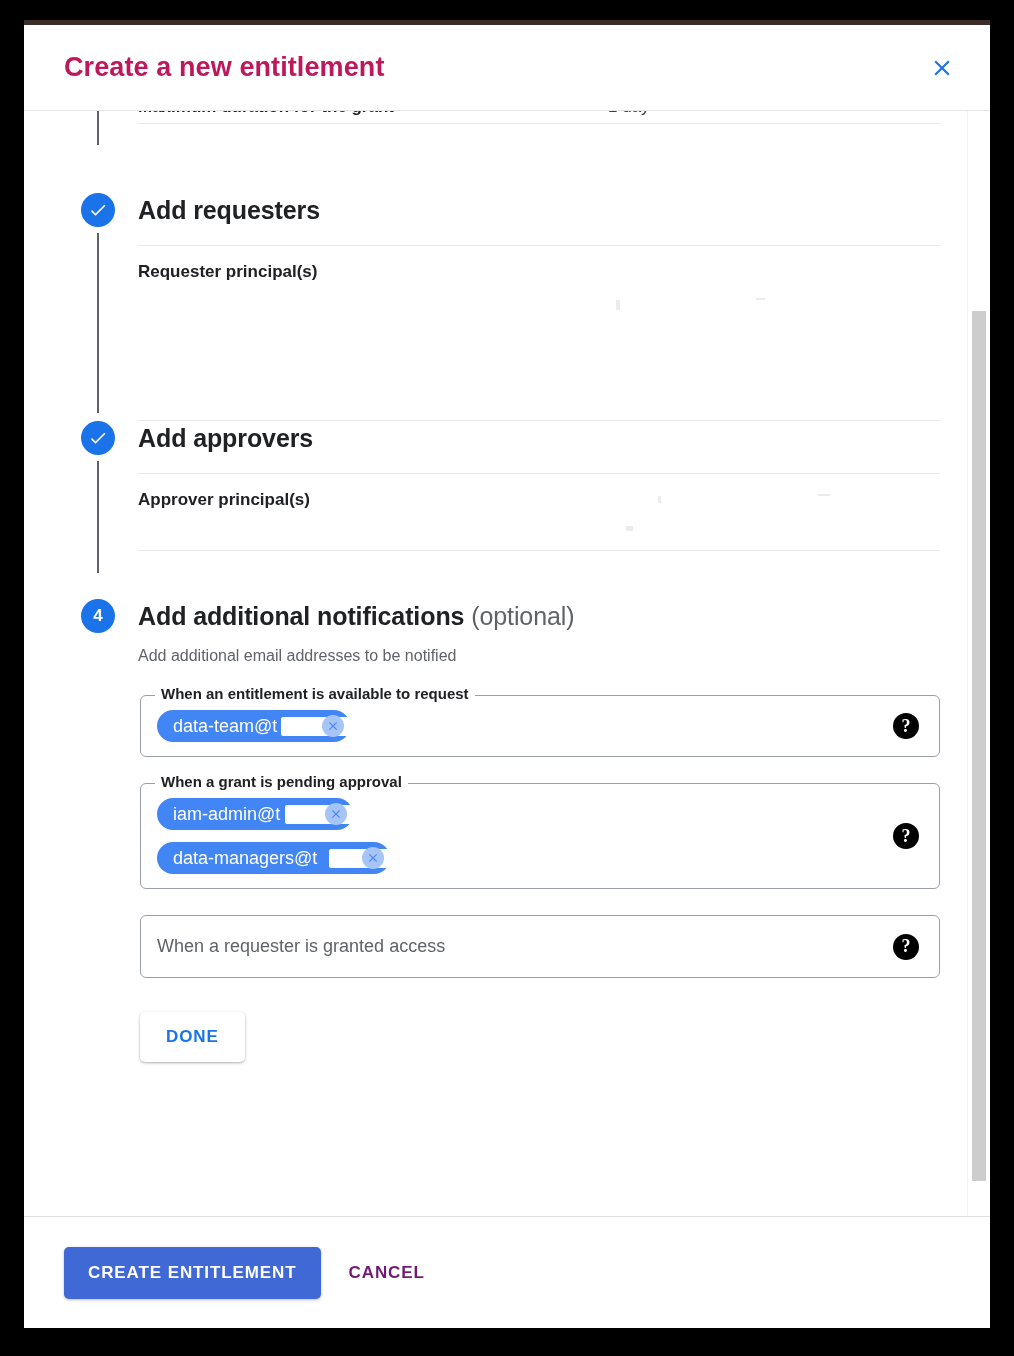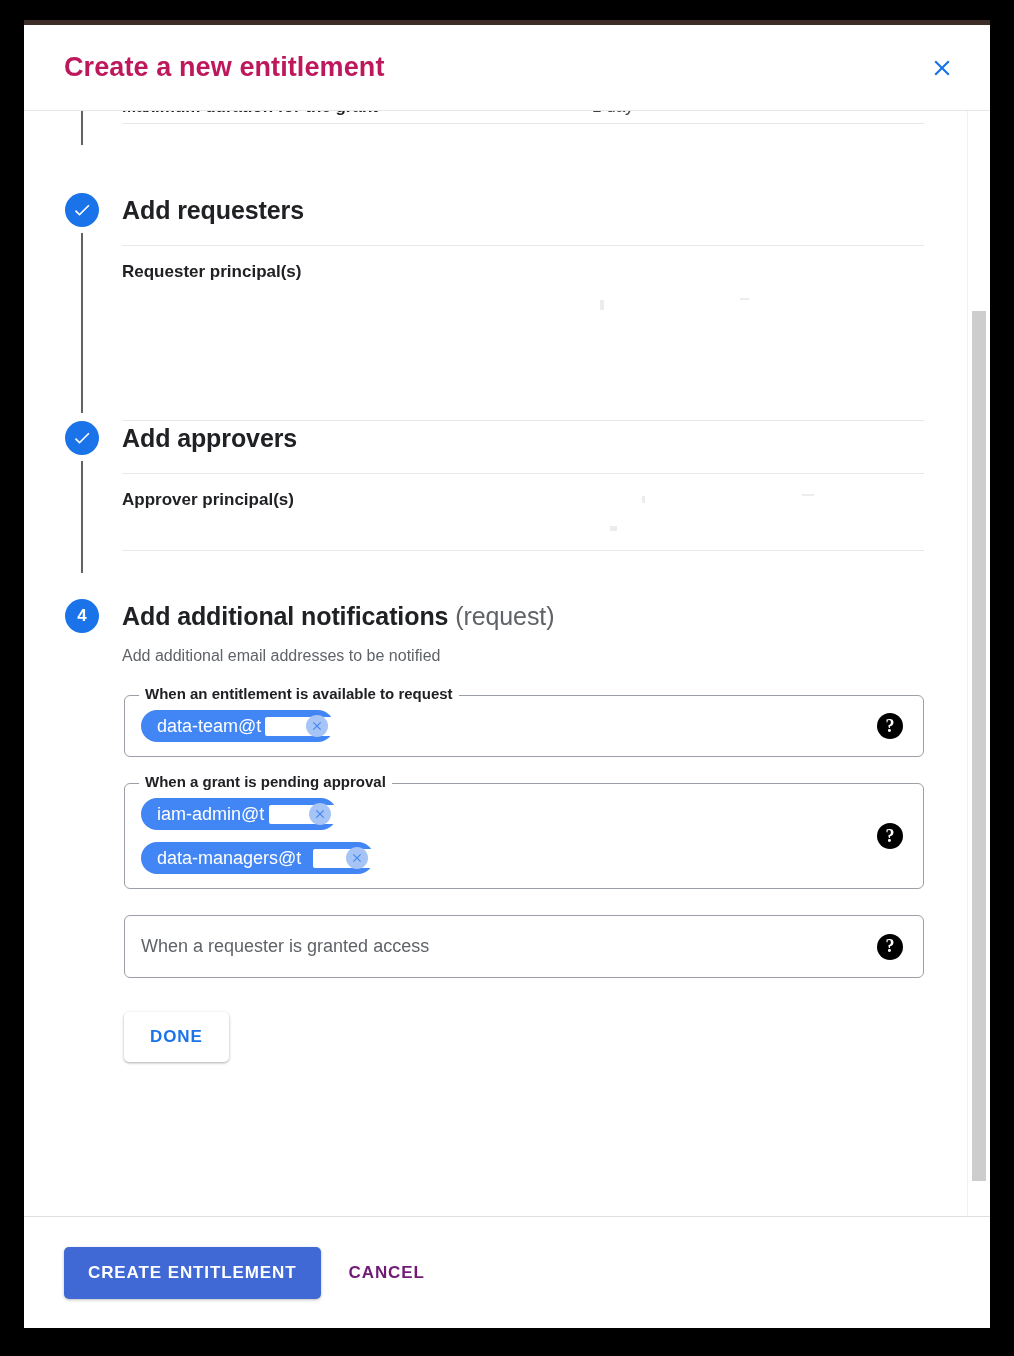--- a/index.html
+++ b/index.html
@@ -65,21 +65,21 @@
     position: relative;
     flex: 1 1 auto;
     overflow: hidden;
     background: #ffffff;
   }
   .scroll-inner {
     position: absolute;
     left: 0;
     top: 0;
     width: 940px;
-    padding: 0 0 40px 0;
+    padding: 0 0 40px 16px;
   }
   
   .step {
     position: relative;
     padding-left: 98px;
     padding-right: 40px;
   }
   .step-marker {
     position: absolute;
     left: 40px;
@@ -396,21 +396,21 @@
           </div>
           <div class="hr-bottom"></div>
         </div>
 
         <div class="step" style="margin-top:48px;">
           <div class="step-marker">
             <div class="circle num">4</div>
           </div>
           <h2 class="step-title">
             <span>Add additional notifications</span>
-            <span class="optional">(request)</span>
+            <span class="optional">(optional)</span>
           </h2>
           <div class="step-sub">Add additional email addresses to be notified</div>
 
           <div class="notif-wrap">
 
             
             <div class="outlined-field">
               <div class="legend">When an entitlement is available to request</div>
               <div class="chips">
                 <div class="chip">

